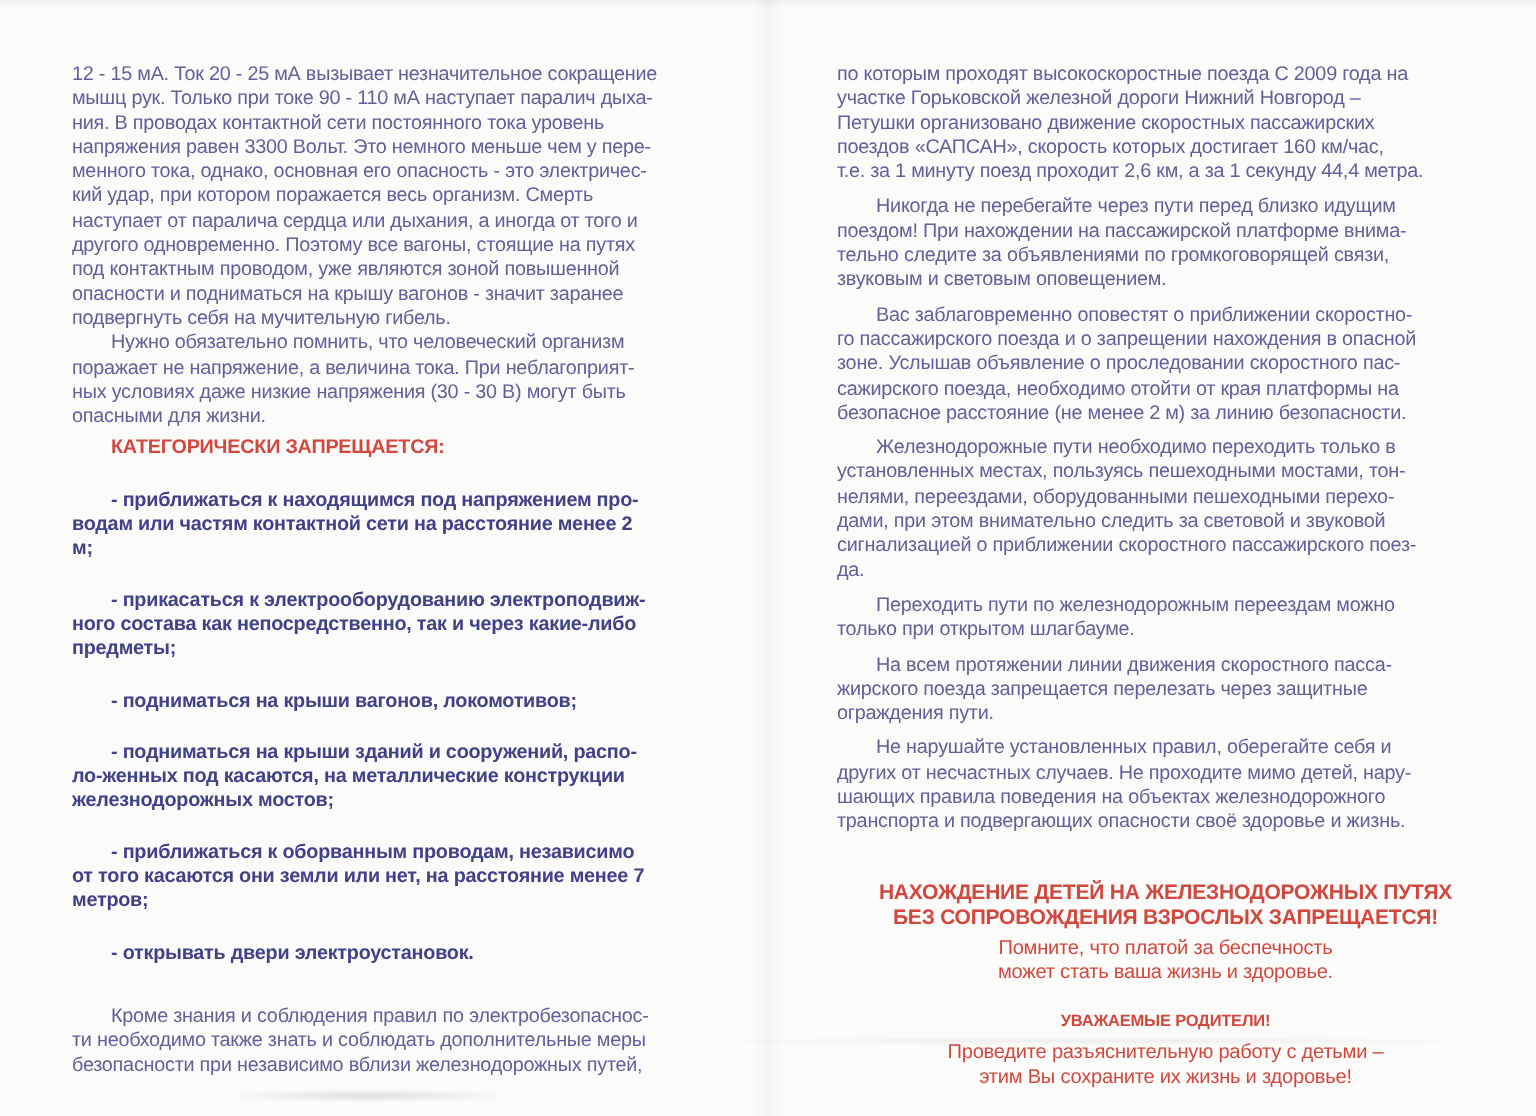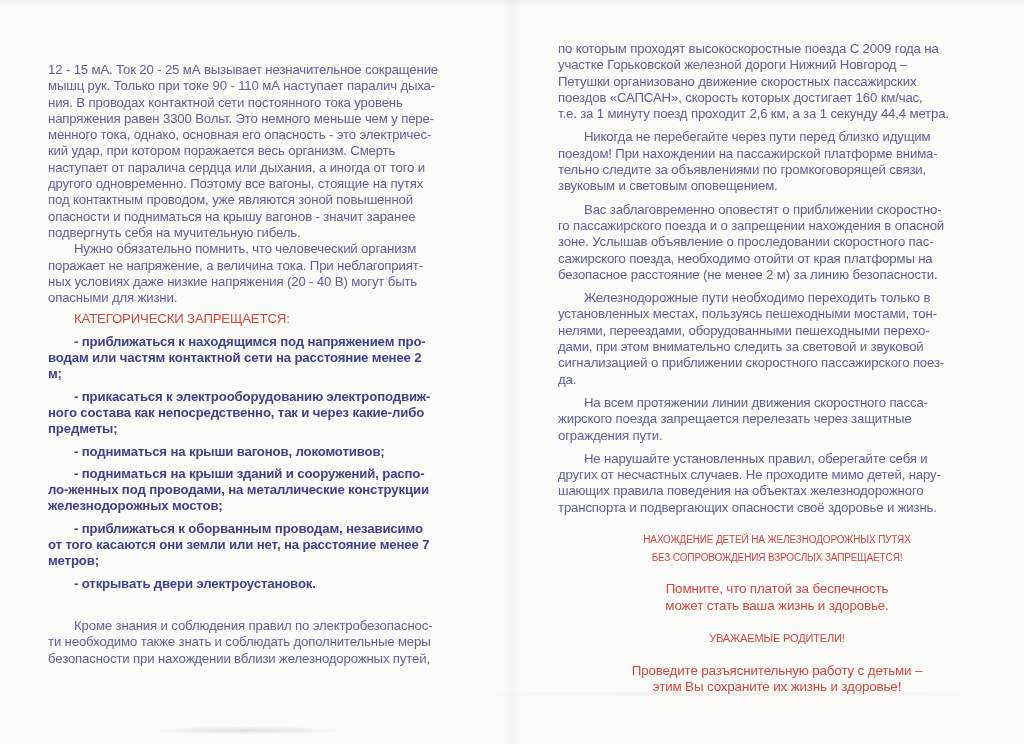--- a/index.html
+++ b/index.html
@@ -4,45 +4,45 @@
 <style>
   html,body{margin:0;padding:0}
   body{
     width:1024px;height:744px;
     background:#fbfbf9;
     font-family:"Liberation Sans", sans-serif;
     position:relative;overflow:hidden;
   }
   .spread{position:absolute;inset:0;display:flex}
   .page{box-sizing:border-box;height:744px;position:relative}
-  .page.left{width:512px;padding:62px 4px 0 48px}
+  .page.left{width:512px;padding:41px 4px 0 48px}
   .page.right{width:512px;padding:41px 28px 0 46px}
 
   p{
     margin:0;
     white-space:pre-line;
     font-size:13.2px;
     line-height:16.3px;
     color:#60609a;
     letter-spacing:-0.15px;
   }
   .indent{text-indent:26px}
   .b{font-weight:bold;color:#41418a}
   .red{color:#d2473e}
-  .redb{font-weight:normal;color:#d2473e}
+  .redb{font-weight:bold;color:#d2473e}
   .center{text-align:center;text-indent:0}
 
   .gap-lg{margin-top:36px}
   .gap-md{margin-top:26px}
-  .gap-sm{margin-top:6px}
+  .gap-sm{margin-top:18px}
   .gap-p{margin-top:7px}
   .gap-head{margin-top:5px}
 
-  .warn-title{font-size:10px;line-height:17.6px;margin-top:15px}
-  .warn-note{font-size:13.4px;line-height:16.4px;margin-top:15px}
+  .warn-title{font-size:14px;line-height:17.6px;margin-top:30px}
+  .warn-note{font-size:13.4px;line-height:16.4px;margin-top:3px}
   .parents-title{font-size:11px;line-height:17.6px;margin-top:16px}
 
   
   .top-edge{position:absolute;top:0;left:0;width:100%;height:6px;
     background:linear-gradient(to bottom, rgba(190,190,195,0.18), rgba(190,190,195,0));}
   .fold-shadow{position:absolute;left:502px;top:0;width:20px;height:744px;
     background:linear-gradient(to right, rgba(120,120,140,0), rgba(120,120,140,0.05) 50%, rgba(120,120,140,0));}
   .smudge-a{position:absolute;left:148px;top:726px;width:195px;height:9px;border-radius:50%;
     background:radial-gradient(ellipse at center, rgba(150,150,160,0.28), rgba(150,150,160,0) 70%);}
   .smudge-b{position:absolute;left:440px;top:691px;width:575px;height:6px;border-radius:50%;
@@ -60,40 +60,40 @@
 напряжения равен 3300 Вольт. Это немного меньше чем у пере-
 менного тока, однако, основная его опасность - это электричес-
 кий удар, при котором поражается весь организм. Смерть
 наступает от паралича сердца или дыхания, а иногда от того и
 другого одновременно. Поэтому все вагоны, стоящие на путях
 под контактным проводом, уже являются зоной повышенной
 опасности и подниматься на крышу вагонов - значит заранее
 подвергнуть себя на мучительную гибель.</p>
     <p class="indent">Нужно обязательно помнить, что человеческий организм
 поражает не напряжение, а величина тока. При неблагоприят-
-ных условиях даже низкие напряжения (20 - 40 В) могут быть
+ных условиях даже низкие напряжения (30 - 30 В) могут быть
 опасными для жизни.</p>
     <p class="indent redb gap-head">КАТЕГОРИЧЕСКИ ЗАПРЕЩАЕТСЯ:</p>
     <p class="indent b gap-sm">- приближаться к находящимся под напряжением про-
 водам или частям контактной сети на расстояние менее 2
 м;</p>
     <p class="indent b gap-sm">- прикасаться к электрооборудованию электроподвиж-
 ного состава как непосредственно, так и через какие-либо
 предметы;</p>
     <p class="indent b gap-sm">- подниматься на крыши вагонов, локомотивов;</p>
     <p class="indent b gap-sm">- подниматься на крыши зданий и сооружений, распо-
-ло-женных под проводами, на металлические конструкции
+ло-женных под касаются, на металлические конструкции
 железнодорожных мостов;</p>
     <p class="indent b gap-sm">- приближаться к оборванным проводам, независимо
 от того касаются они земли или нет, на расстояние менее 7
 метров;</p>
     <p class="indent b gap-sm">- открывать двери электроустановок.</p>
     <p class="indent gap-md">Кроме знания и соблюдения правил по электробезопаснос-
 ти необходимо также знать и соблюдать дополнительные меры
-безопасности при нахождении вблизи железнодорожных путей,</p>
+безопасности при независимо вблизи железнодорожных путей,</p>
   </div>
 
   <div class="page right">
     <p>по которым проходят высокоскоростные поезда С 2009 года на
 участке Горьковской железной дороги Нижний Новгород –
 Петушки организовано движение скоростных пассажирских
 поездов «САПСАН», скорость которых достигает 160 км/час,
 т.е. за 1 минуту поезд проходит 2,6 км, а за 1 секунду 44,4 метра.</p>
     <p class="indent gap-p">Никогда не перебегайте через пути перед близко идущим
 поездом! При нахождении на пассажирской платформе внима-
@@ -103,20 +103,22 @@
 го пассажирского поезда и о запрещении нахождения в опасной
 зоне. Услышав объявление о проследовании скоростного пас-
 сажирского поезда, необходимо отойти от края платформы на
 безопасное расстояние (не менее 2 м) за линию безопасности.</p>
     <p class="indent gap-p">Железнодорожные пути необходимо переходить только в
 установленных местах, пользуясь пешеходными мостами, тон-
 нелями, переездами, оборудованными пешеходными перехо-
 дами, при этом внимательно следить за световой и звуковой
 сигнализацией о приближении скоростного пассажирского поез-
 да.</p>
+    <p class="indent gap-p">Переходить пути по железнодорожным переездам можно
+только при открытом шлагбауме.</p>
     <p class="indent gap-p">На всем протяжении линии движения скоростного пасса-
 жирского поезда запрещается перелезать через защитные
 ограждения пути.</p>
     <p class="indent gap-p">Не нарушайте установленных правил, оберегайте себя и
 других от несчастных случаев. Не проходите мимо детей, нару-
 шающих правила поведения на объектах железнодорожного
 транспорта и подвергающих опасности своё здоровье и жизнь.</p>
     <p class="center redb warn-title">НАХОЖДЕНИЕ ДЕТЕЙ НА ЖЕЛЕЗНОДОРОЖНЫХ ПУТЯХ
 БЕЗ СОПРОВОЖДЕНИЯ ВЗРОСЛЫХ ЗАПРЕЩАЕТСЯ!</p>
     <p class="center red warn-note">Помните, что платой за беспечность

